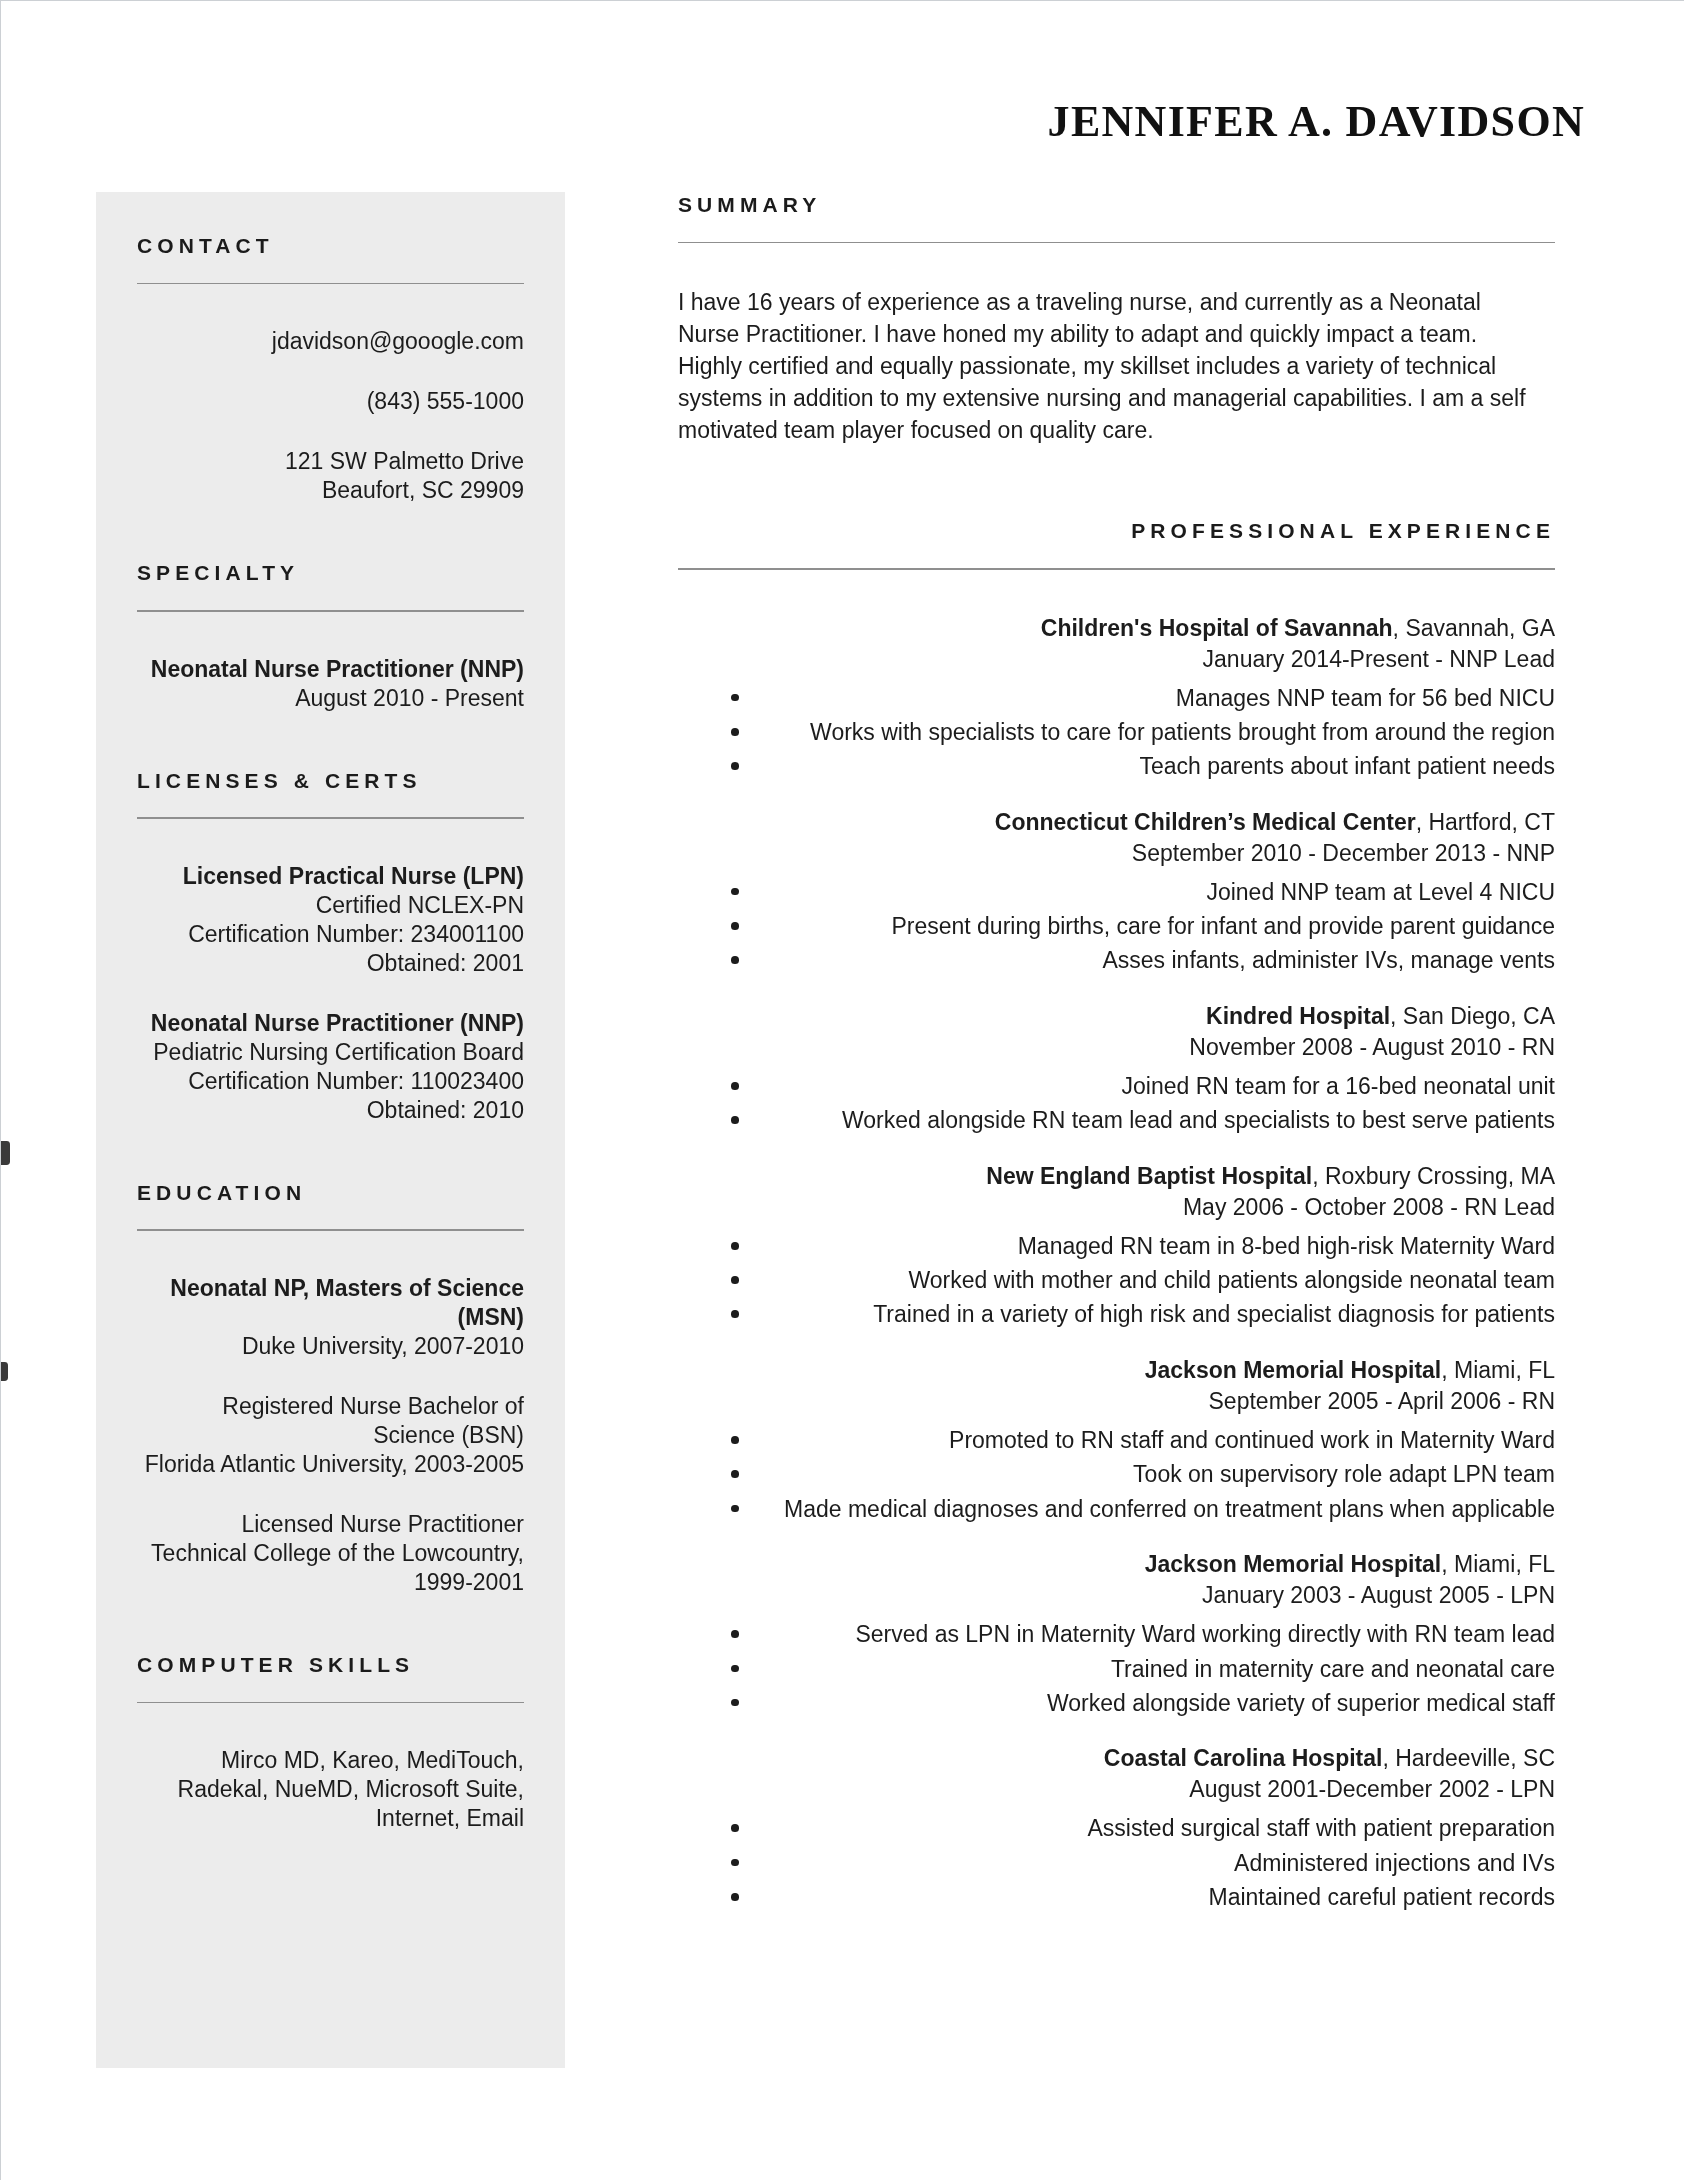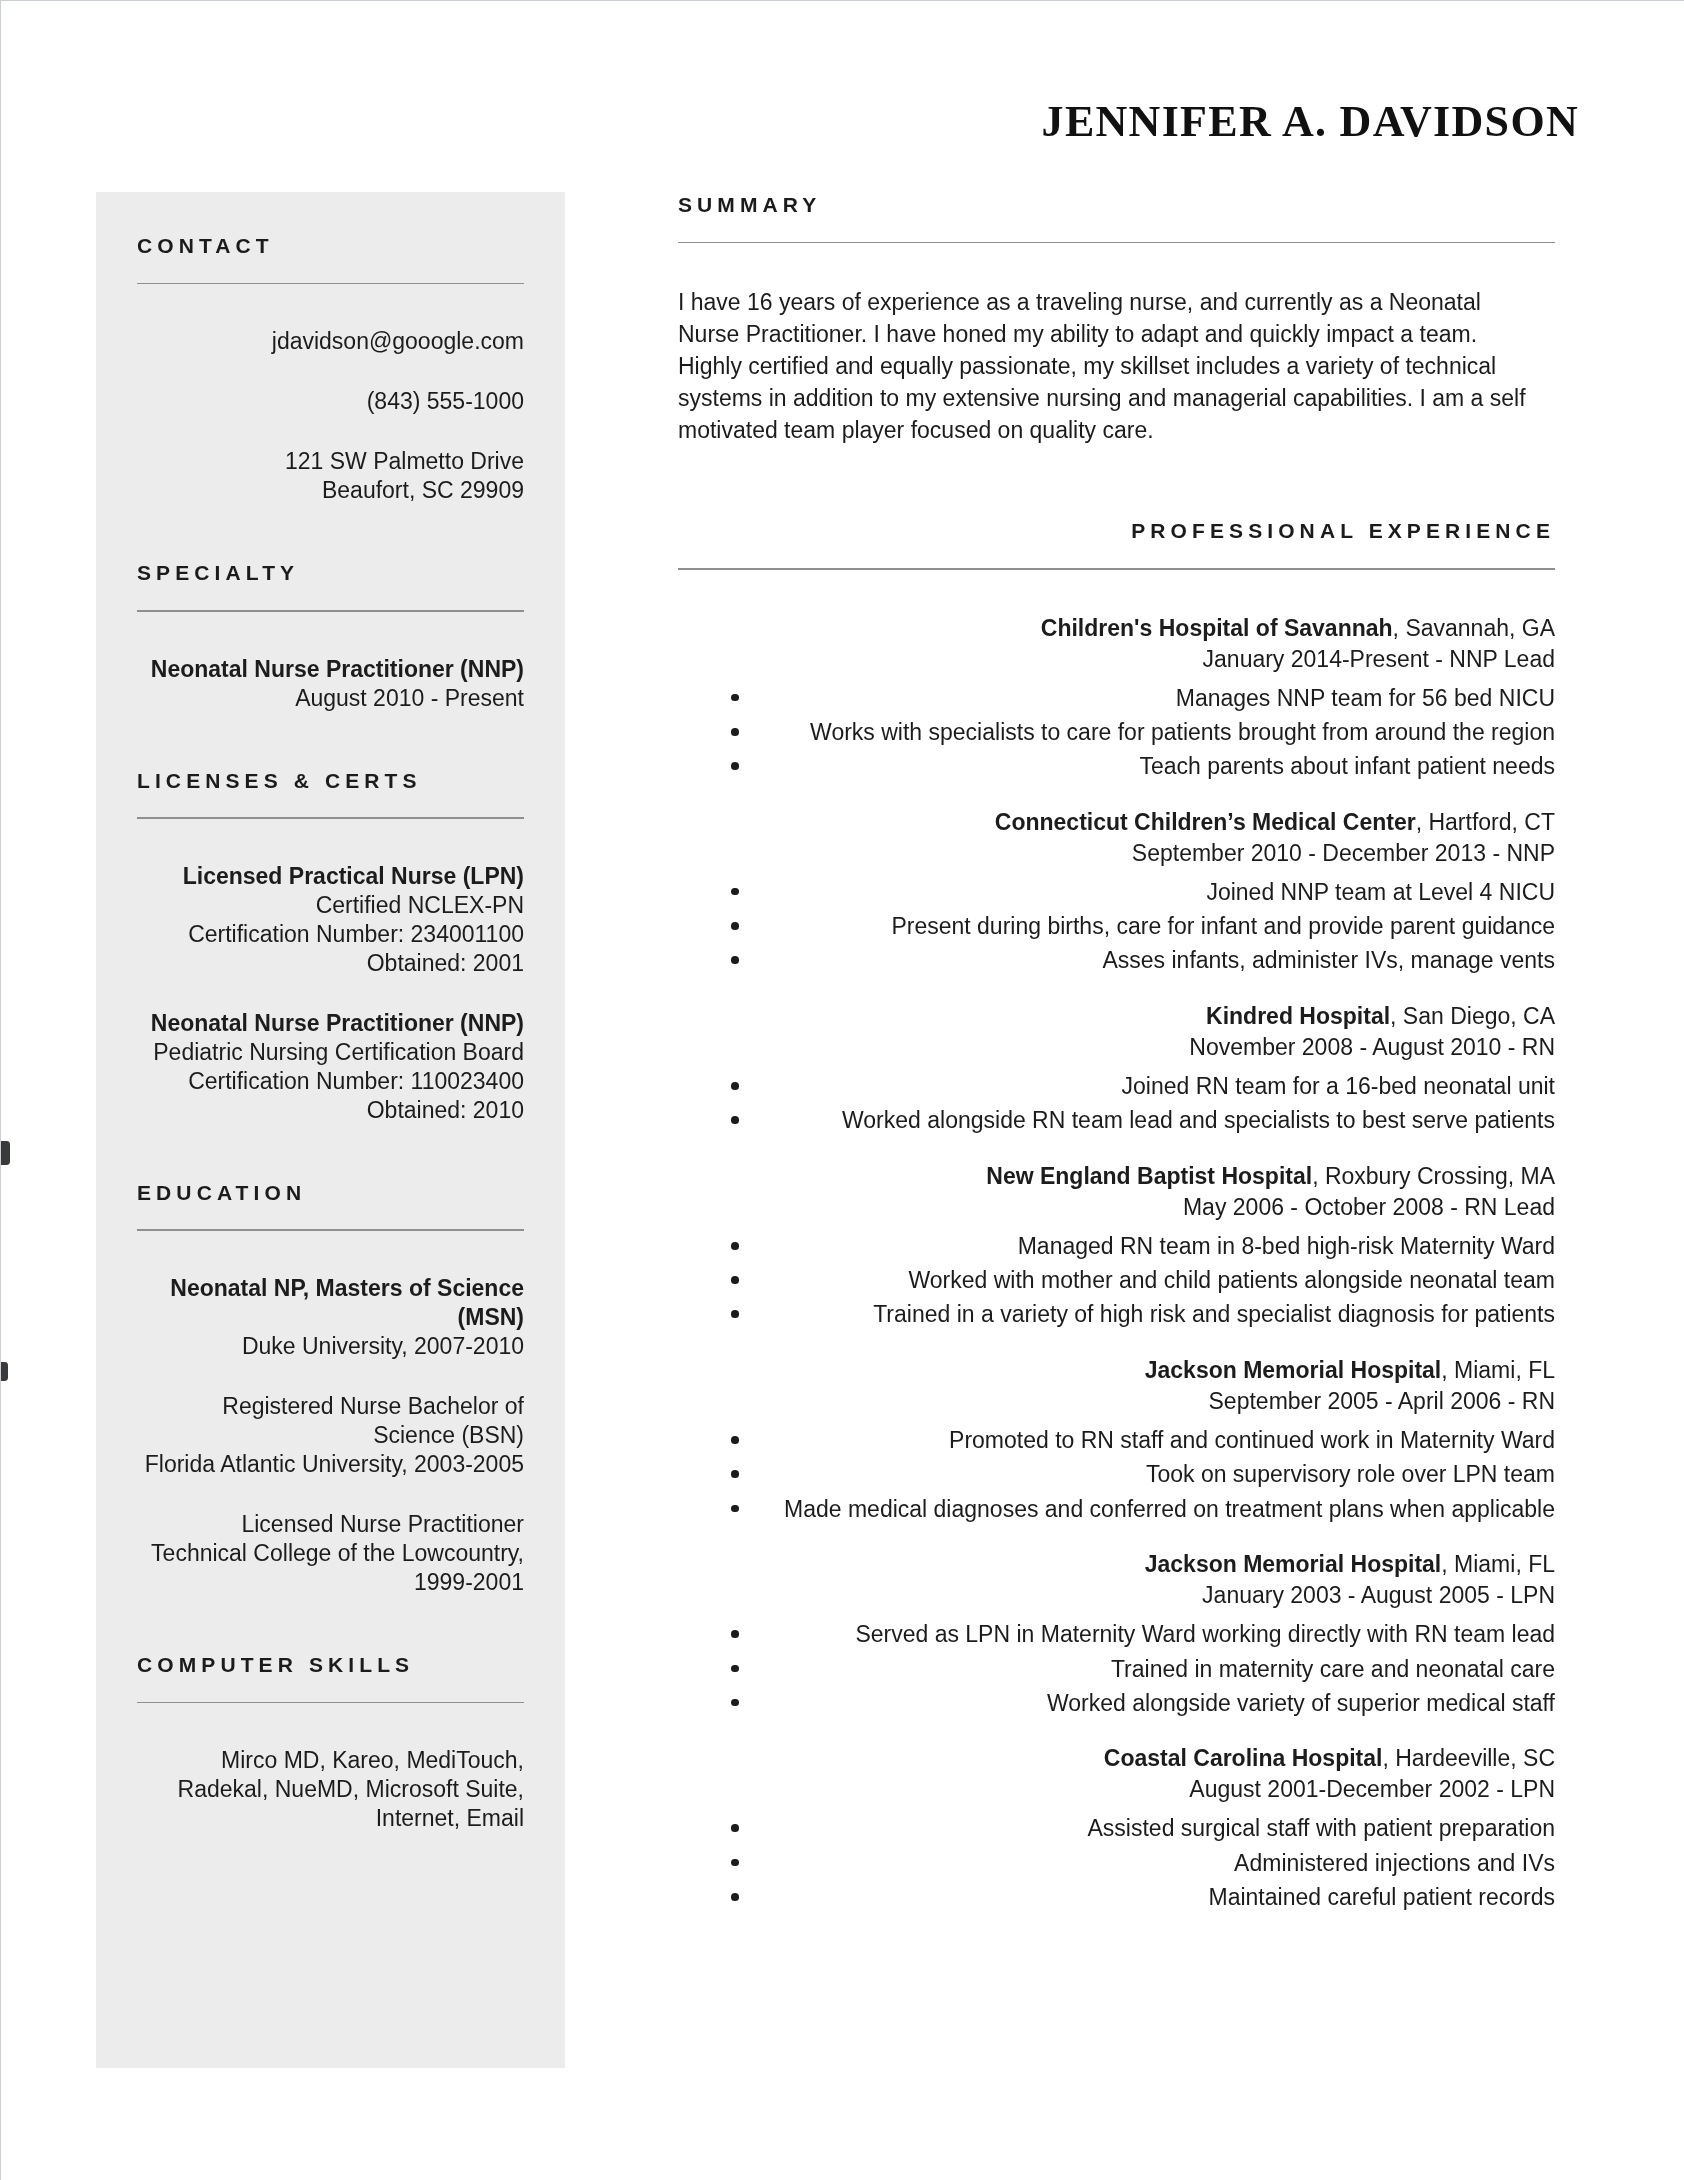--- a/index.html
+++ b/index.html
@@ -13,21 +13,21 @@
     border: 1.7px solid #ccd0d4;
     font-family: "Liberation Sans", "DejaVu Sans", sans-serif;
     color: var(--text-color, #1c1c1c);
     overflow: hidden;
   }
 
   
   .name {
     position: absolute;
     top: 95px;
-    right: 105px;
+    right: 99px;
     margin: 0;
     font-family: "Liberation Serif", "DejaVu Serif", serif;
     font-size: 44px;
     font-weight: 700;
     letter-spacing: 1.3px;
     color: #111111;
     white-space: nowrap;
   }
 
   
@@ -291,21 +291,21 @@
   <article class="job">
     <div class="job-title"><span class="job-name">Jackson Memorial Hospital</span><span class="job-loc">, Miami, FL</span></div>
     <div class="job-dateline">September 2005 - April 2006 - RN</div>
     <ul class="bullets">
               <li>
                 <span class="dot"></span>
                 <span class="btxt">Promoted to RN staff and continued work in Maternity Ward</span>
               </li>
               <li>
                 <span class="dot"></span>
-                <span class="btxt">Took on supervisory role over LPN team</span>
+                <span class="btxt">Took on supervisory role adapt LPN team</span>
               </li>
               <li>
                 <span class="dot"></span>
                 <span class="btxt">Made medical diagnoses and conferred on treatment plans when applicable</span>
               </li>
             </ul>
   </article>
 
   <article class="job">
     <div class="job-title"><span class="job-name">Jackson Memorial Hospital</span><span class="job-loc">, Miami, FL</span></div>

